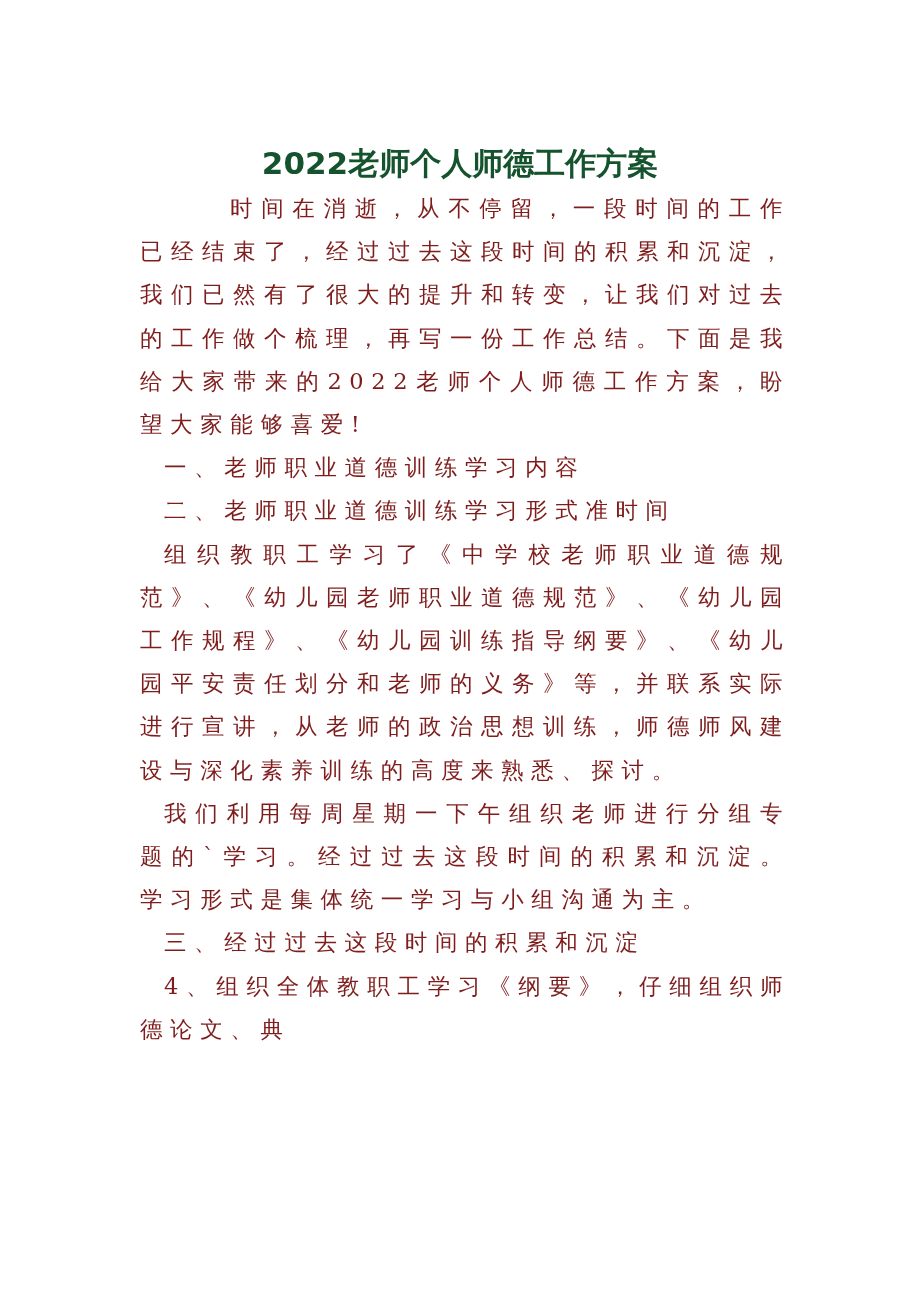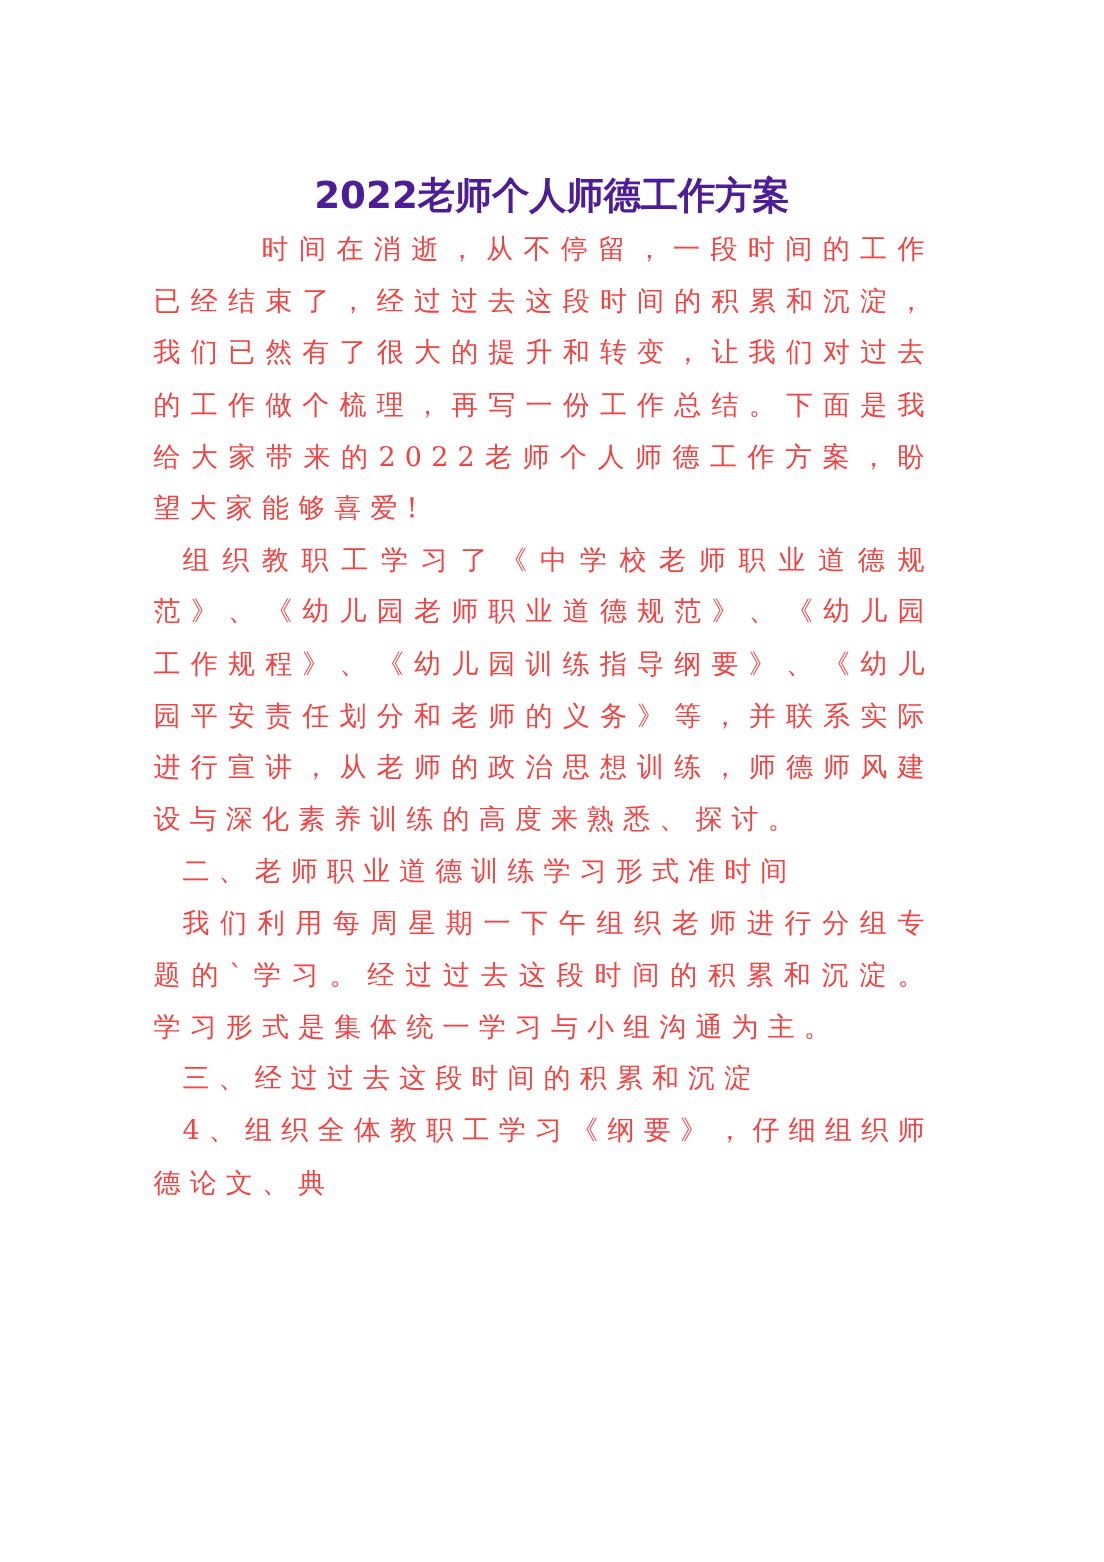--- a/index.html
+++ b/index.html
@@ -27,50 +27,51 @@
       position: absolute;
       left: 0;
       width: 920px;
       top: 120px;
       text-align: center;
       font-family: "DejaVu Sans", "Liberation Sans", sans-serif;
       font-weight: bold;
       font-size: 31px;
       line-height: 44px;
       letter-spacing: 0px;
-      color: #4c1d95;
+      color: #14532d;
     }
     .body {
       position: absolute;
-      left: 128px;
+      left: 140px;
       top: 187px;
       width: 650px;
       font-size: 22.5px;
       line-height: 43.2px;
       letter-spacing: 7.6px;
-      color: #ef4444;
+      color: #7f1d1d;
     }
     .p {
       margin: 0;
       padding: 0;
       text-align: justify;
       text-align-last: left;
       word-break: break-all;
     }
     .indent-lg { text-indent: 90px; }
     .indent-sm { text-indent: 24px; }
     .heading { }
   </style>
 </head>
 <body>
 
 <div class="page">
   <h1 class="title">2022老师个人师德工作方案</h1>
 
   <div class="body">
     <p class="p indent-lg">时间在消逝，从不停留，一段时间的工作已经结束了，经过过去这段时间的积累和沉淀，我们已然有了很大的提升和转变，让我们对过去的工作做个梳理，再写一份工作总结。下面是我给大家带来的2022老师个人师德工作方案，盼望大家能够喜爱!</p>
+    <p class="p indent-sm heading">一、老师职业道德训练学习内容</p>
+    <p class="p indent-sm heading">二、老师职业道德训练学习形式准时间</p>
     <p class="p indent-sm">组织教职工学习了《中学校老师职业道德规范》、《幼儿园老师职业道德规范》、《幼儿园工作规程》、《幼儿园训练指导纲要》、《幼儿园平安责任划分和老师的义务》等，并联系实际进行宣讲，从老师的政治思想训练，师德师风建设与深化素养训练的高度来熟悉、探讨。</p>
-    <p class="p indent-sm heading">二、老师职业道德训练学习形式准时间</p>
     <p class="p indent-sm">我们利用每周星期一下午组织老师进行分组专题的`学习。经过过去这段时间的积累和沉淀。学习形式是集体统一学习与小组沟通为主。</p>
     <p class="p indent-sm heading">三、经过过去这段时间的积累和沉淀</p>
     <p class="p indent-sm">4、组织全体教职工学习《纲要》，仔细组织师德论文、典</p>
   </div>
 </div>
 
 </body></html>

